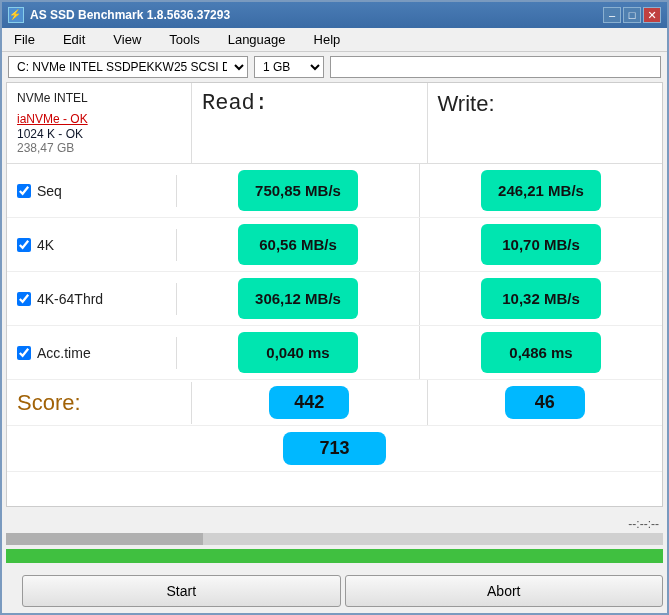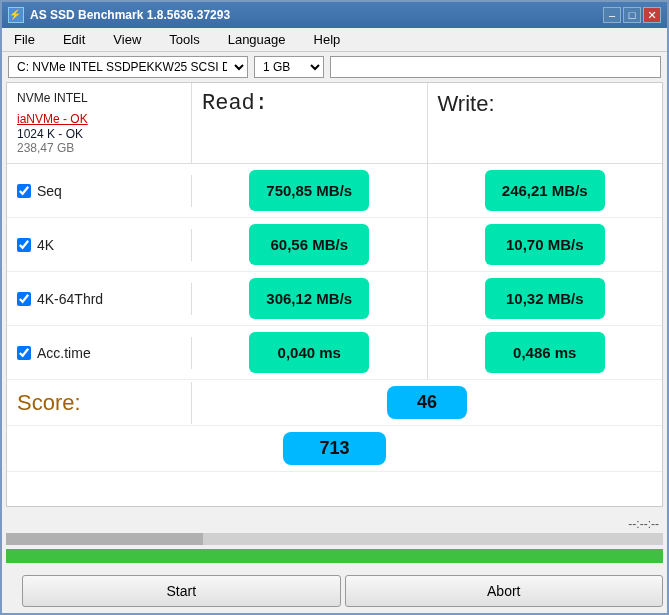--- a/index.html
+++ b/index.html
@@ -167,21 +167,21 @@
       font-weight: normal;
       color: #222;
       text-align: left;
     }
     .data-row {
       display: flex;
       border-bottom: 1px solid #eee;
       align-items: center;
     }
     .row-label {
-      width: 185px;
+      width: 170px;
       padding: 8px 10px;
       display: flex;
       align-items: center;
       gap: 6px;
       border-right: 1px solid #ddd;
       flex-shrink: 0;
     }
     .row-label input[type=checkbox] {
       width: 14px;
       height: 14px;
@@ -439,20 +439,23 @@
       <div class="row-value">
         <span class="value-badge">0,040 ms</span>
       </div>
       <div class="row-value-right">
         <span class="value-badge">0,486 ms</span>
       </div>
     </div>
 
     <div class="score-row">
       <div class="score-label">Score:</div>
+      <div class="score-section">
+        <span class="score-badge">442</span>
+      </div>
       <div class="score-section-right">
         <span class="score-badge">46</span>
       </div>
     </div>
 
     <div class="total-score-row">
       <span class="total-score-badge">713</span>
     </div>
 
     <div class="spacer-row"></div>

